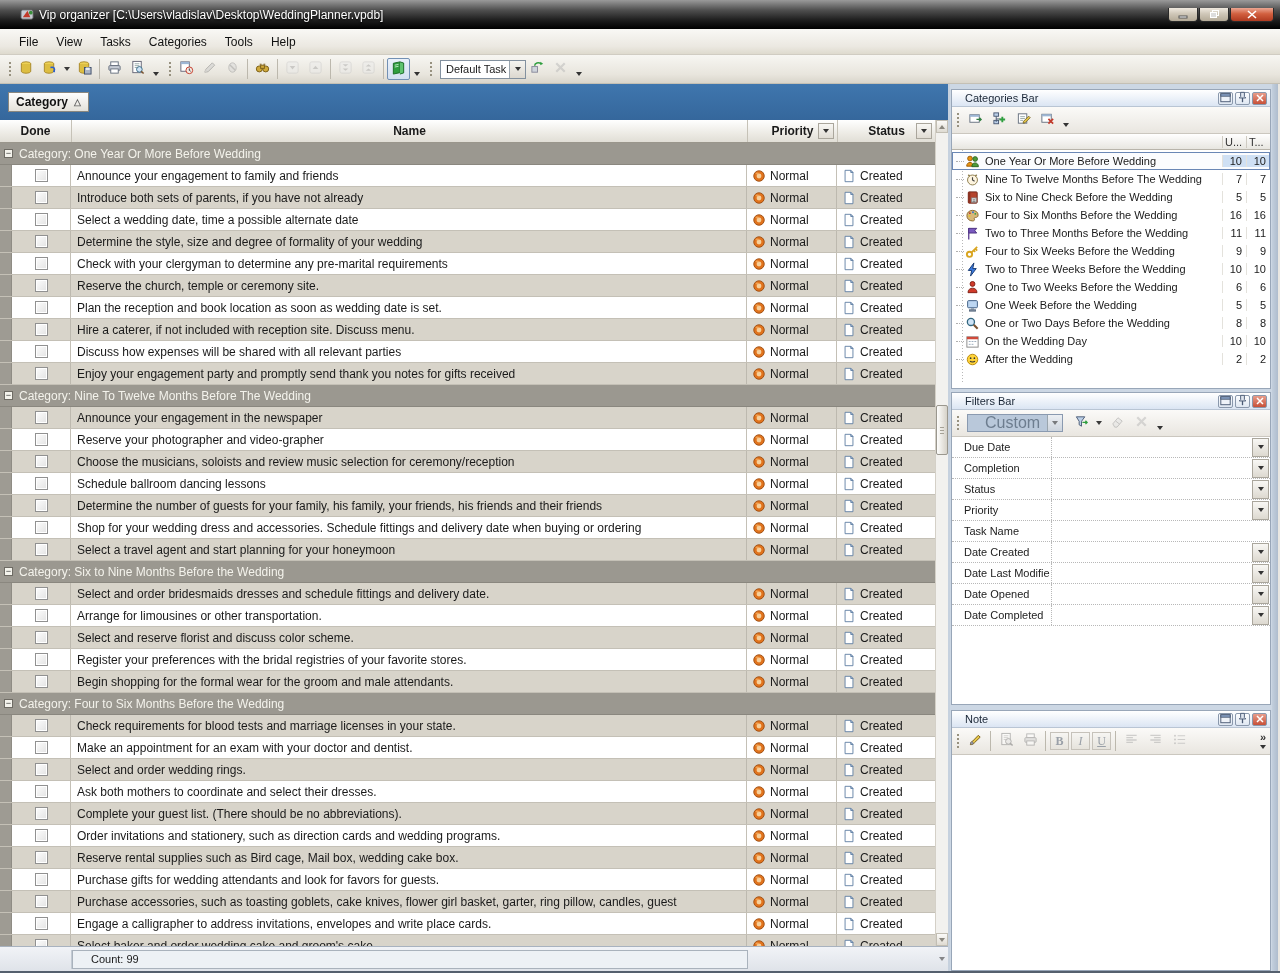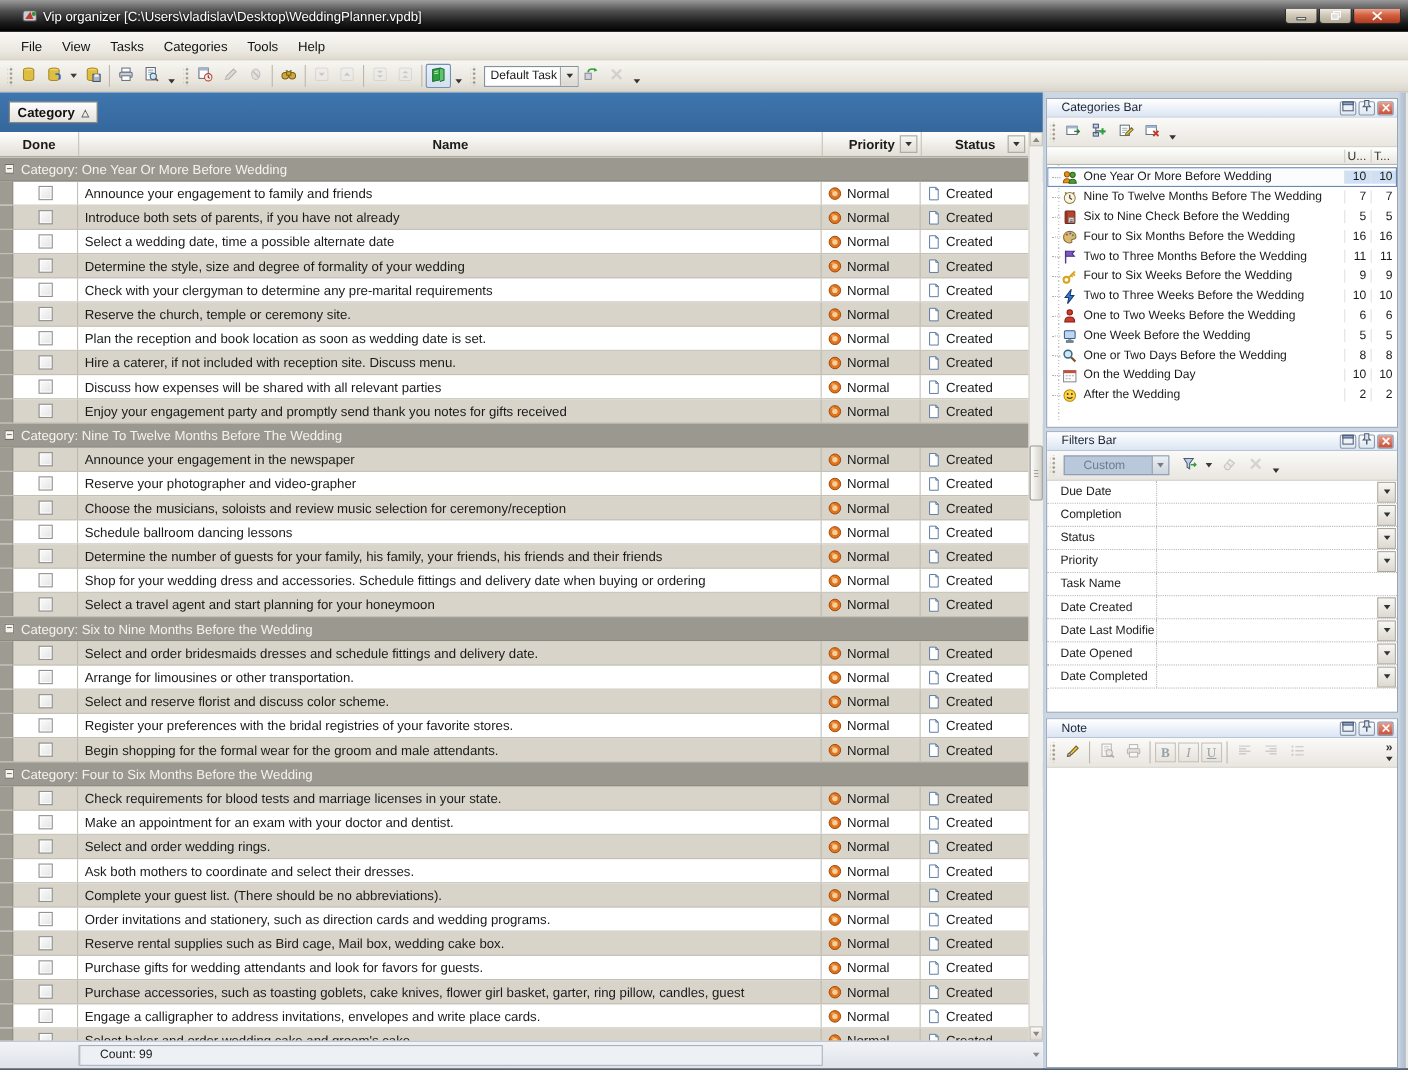--- a/index.html
+++ b/index.html
@@ -71,21 +71,21 @@
 .sthumb:after{content:"";position:absolute;left:3px;right:3px;top:21px;height:7px;background-image:repeating-linear-gradient(#a5a196 0 1px,transparent 1px 3px)}
 .tri-up{width:0;height:0;border-left:3.5px solid transparent;border-right:3.5px solid transparent;border-bottom:4px solid #8a877e}
 
 .statusbar{height:25px;flex:0 0 auto;background:linear-gradient(#f1f3f7,#dfe3e9);border-top:1px solid #a8b2bf;display:flex;align-items:center}
 .scell-l{width:71px;height:19px;margin-left:1px;border-right:1px solid #c2cad3}
 .countbox{width:676px;height:19px;border:1px solid #a9b2bc;background:#edf1f5;display:flex;align-items:center;padding-left:18px;font-size:11px}
 .scorner{margin-left:auto;width:13px;height:19px;display:flex;align-items:center;justify-content:center}
 
 .panel{background:#fff;border:1px solid #98a6b8;margin:0 1px;display:flex;flex-direction:column;min-height:0}
 .panel.cats{height:300px;flex:0 0 auto}
-.panel.filters{height:256px;flex:0 0 auto;margin-top:3px}
+.panel.filters{height:313px;flex:0 0 auto;margin-top:3px}
 .panel.note{flex:1;margin-top:5px;margin-bottom:0}
 .ptitle{height:17px;background:linear-gradient(#ffffff,#dbe5f3);border-bottom:1px solid #b9c5d4;display:flex;align-items:center;padding-left:13px;font-size:11px;color:#1a2636;flex:0 0 auto}
 .pbtns{margin-left:auto;display:flex;align-items:center;margin-right:3px}
 .pbtn{width:15px;height:13px;border:1px solid #8a98ac;border-radius:2px;background:linear-gradient(#fcfdfe,#dfe7f2);display:flex;align-items:center;justify-content:center;margin-left:2px}
 .pbtn.close{background:linear-gradient(#e89c8a,#c75038)}
 .ptools{height:27px;background:linear-gradient(#fbfaf8,#e9e6e0);border-bottom:1px solid #cbc7bf;display:flex;align-items:center;flex:0 0 auto}
 .ptools .tbtn{width:24px;height:21px}
 
 .cat-colhead{height:16px;background:linear-gradient(#ffffff,#e8e6e0);border-bottom:1px solid #b8b4aa;display:flex;align-items:center;font-size:11px;color:#333;flex:0 0 auto}
 .cat-colhead .sp{flex:1}
@@ -100,21 +100,21 @@
 .cnum{width:24px;text-align:right;padding-right:4px;border-left:1px solid #e4e2dc}
 .cat-row.sel{outline:1px solid #6a87b5;outline-offset:-1px;background:#fbfcfe}
 .cat-row.sel .cnum{background:#cfe0f4}
 
 .f-rows{flex:1;overflow:hidden}
 .f-row{height:21px;display:flex;align-items:center;border-bottom:1px dotted #b8b8b8;font-size:11px}
 .f-label{width:100px;padding-left:12px;border-right:1px dotted #b8b8b8;align-self:stretch;display:flex;align-items:center;color:#222}
 .f-val{flex:1;align-self:stretch}
 .f-dd{width:17px;height:19px;margin:1px 1px;border:1px solid #aaa69c;background:linear-gradient(#f8f7f4,#ddd9d0);display:flex;align-items:center;justify-content:center}
 .fcombo{height:18px;width:96px;display:flex;align-items:center;border:1px solid #8a9ab0;background:#b9c8da;margin-left:4px}
-.fcombo .cval{flex:1;padding-left:17px;color:#6d7d8f;font-size:11px}
+.fcombo .cval{flex:1;padding-left:17px;color:#6d7d8f;font-size:16px}
 .fcombo .cdd{width:15px;height:100%;border-left:1px solid #9aa5ae;background:linear-gradient(#eceff3,#cdd4dd);display:flex;align-items:center;justify-content:center}
 
 .note-body{flex:1;background:#fff}
 .tb-letter{width:19px;height:18px;border:1px solid #c6c2ba;background:linear-gradient(#f6f5f2,#e6e3dc);color:#9aa0a8;font-family:"Liberation Serif",serif;font-size:12px;display:flex;align-items:center;justify-content:center;margin:0 1px}
 .tb-letter.b{font-weight:bold}
 .tb-letter.i{font-style:italic}
 .tb-letter.u{text-decoration:underline}
 .note-ovf{margin-left:auto;margin-right:4px;display:flex;flex-direction:column;align-items:center;line-height:9px}
 .note-ovf .chev{font-size:11px;color:#333;font-weight:bold}
 </style>

